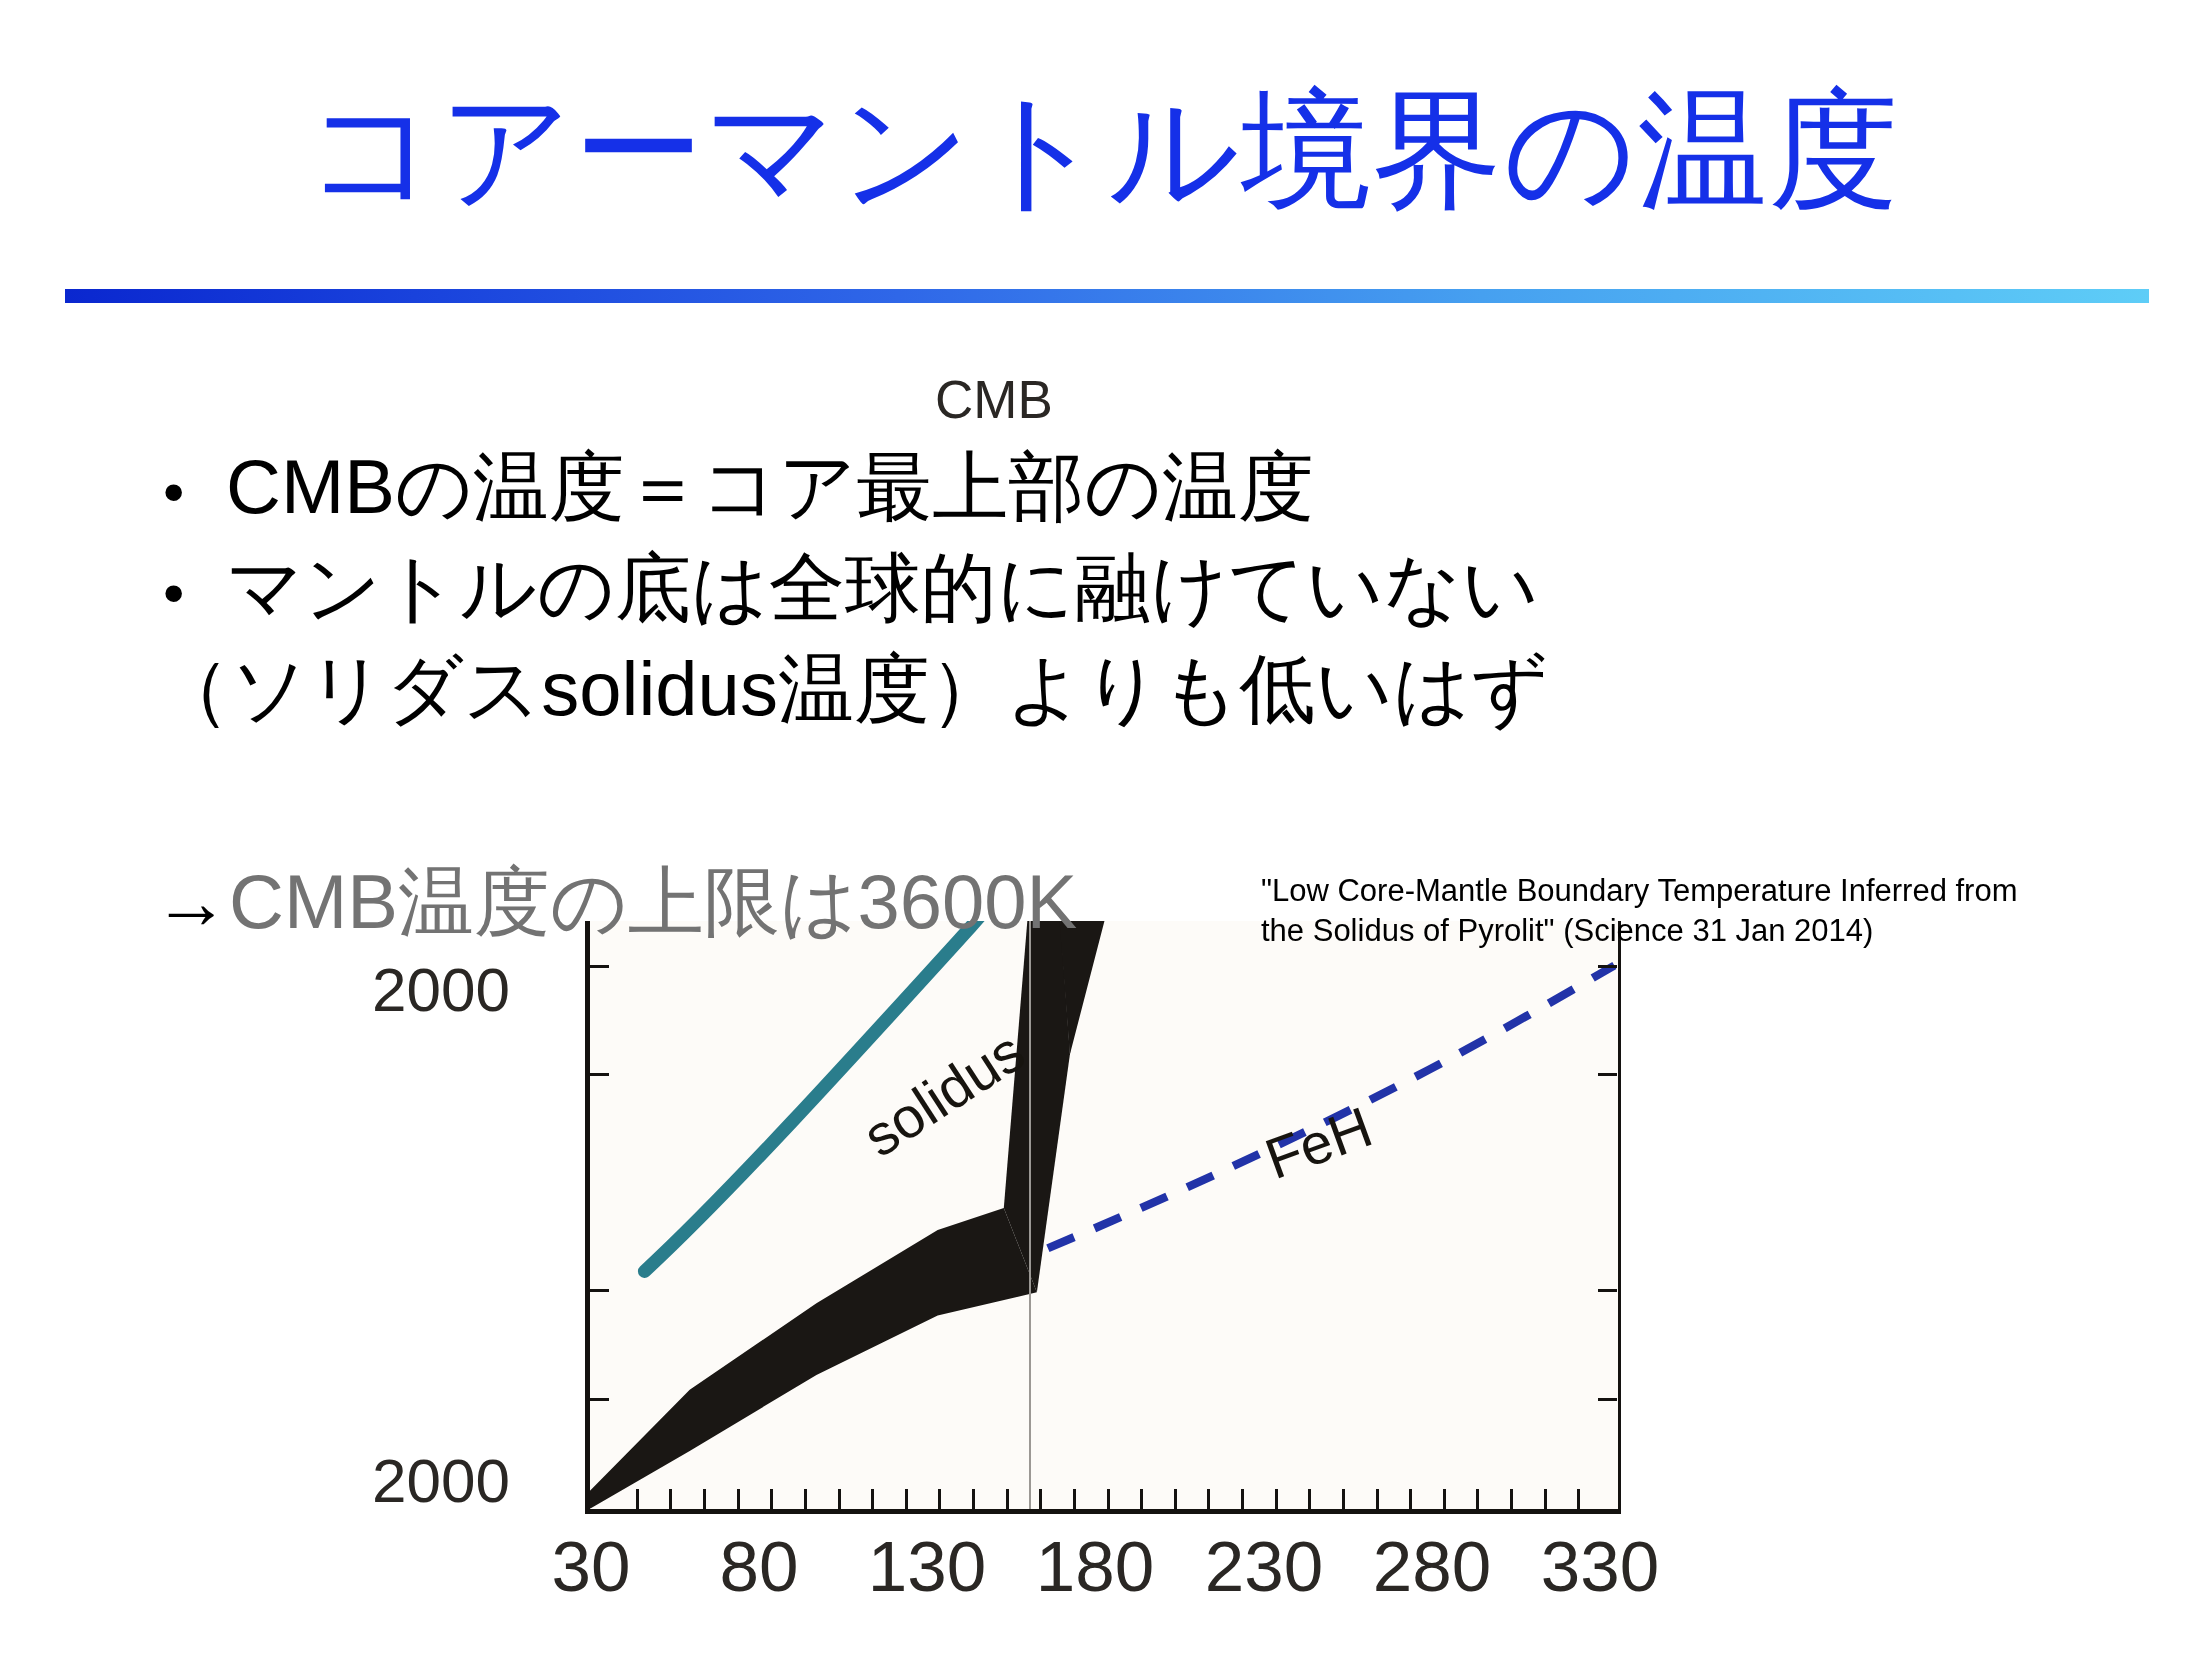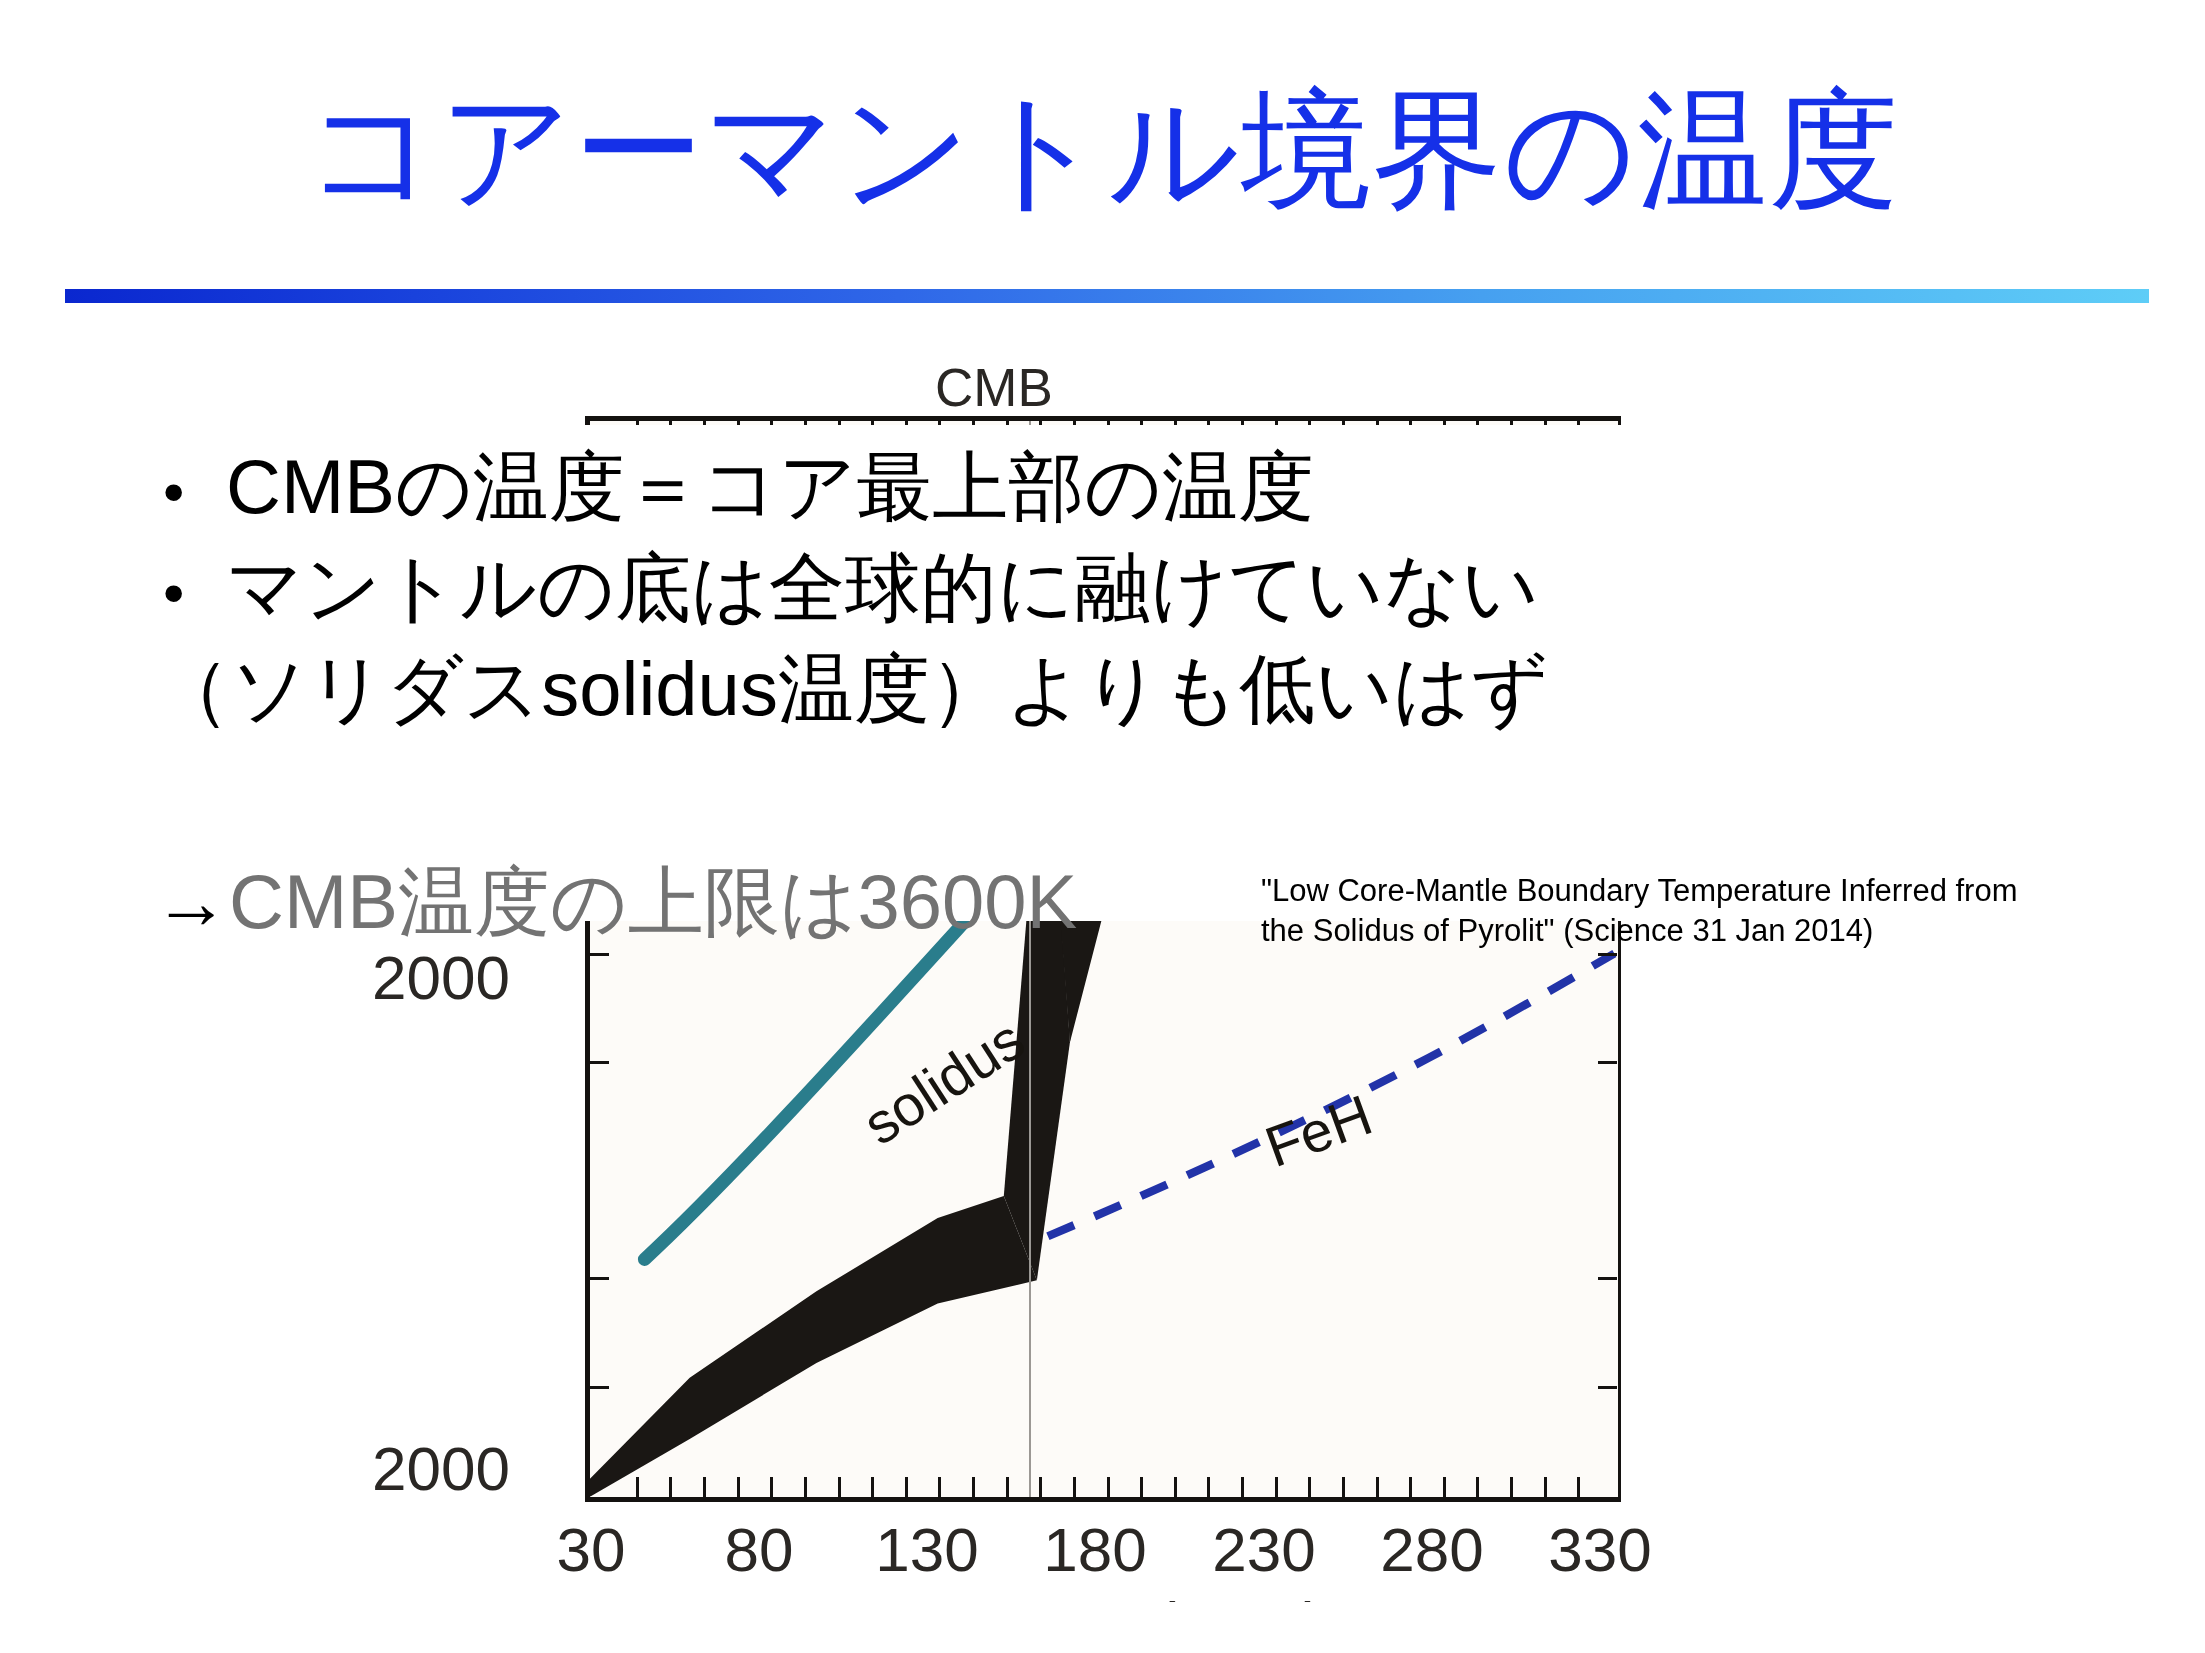--- a/index.html
+++ b/index.html
@@ -29,21 +29,21 @@
   #title-divider {
     position: absolute;
     left: 65px; top: 289px;
     width: 2084px; height: 14.3px;
     background: linear-gradient(to right, #0a27cf 0%, #1a44dd 18%, #2f67e8 40%, #46a0f0 68%, #5ecdf7 100%);
   }
 
   
   #figure-wrap {
     position: absolute;
-    left: 342px; top: 328px;
+    left: 342px; top: 340px;
     width: 1378px; height: 1279px;
   }
   .fig-plot {
     position: absolute;
     left: 243px; top: 88px;
     width: 1036px; height: 1086px;
     background: #fdfbf8;
   }
   
   .axis-frame {
@@ -104,21 +104,21 @@
   .ytick-label {
     position: absolute;
     right: 1210px;
     width: 182px; text-align: right;
     font-size: 62px; color: #2a2724;
   }
   .xtick-label {
     position: absolute;
     top: 1186px;
     width: 132px; text-align: center;
-    font-size: 62px; color: #2a2724;
+    font-size: 71px; color: #2a2724;
   }
   .xaxis-title {
     position: absolute;
     left: 243px; top: 1261px; width: 1036px;
     text-align: center;
     font-size: 64px; color: #2a2724;
   }
   .curve-label {
     position: absolute;
     font-size: 57px;

